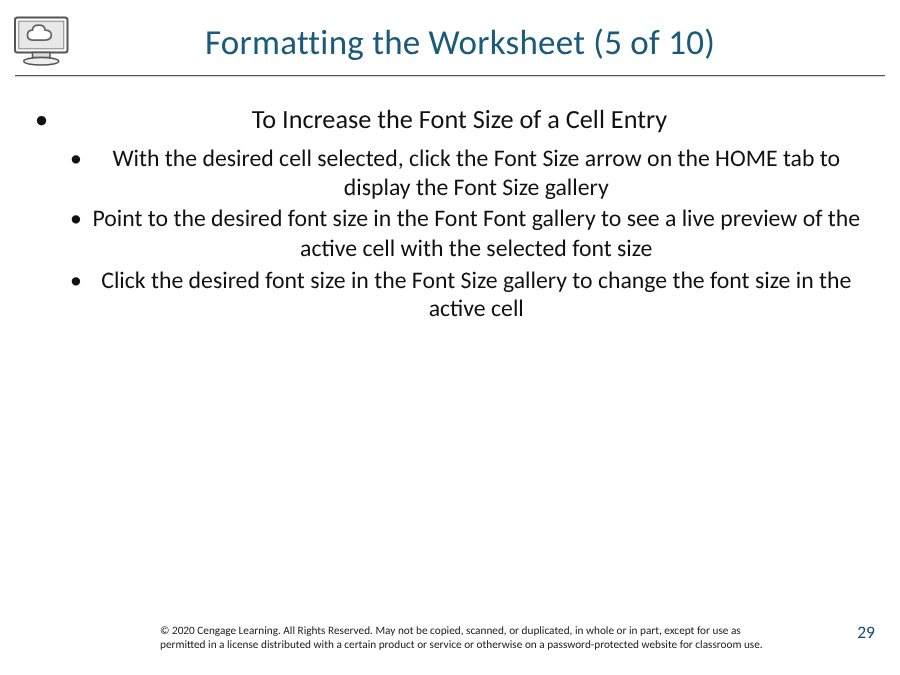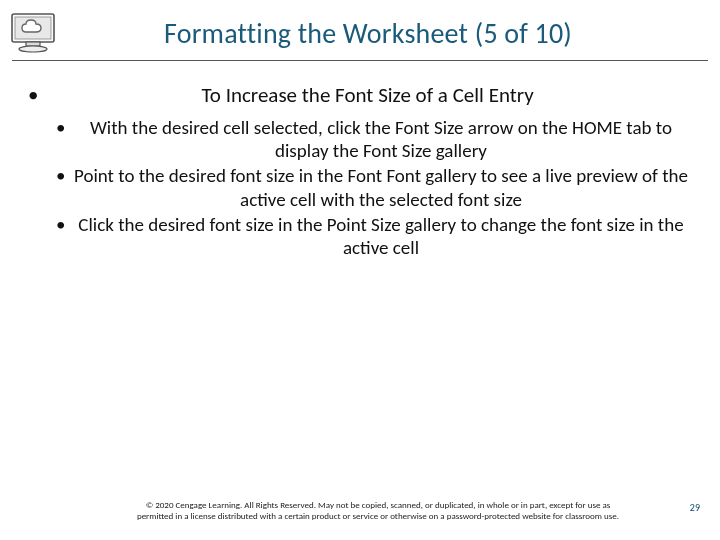--- a/index.html
+++ b/index.html
@@ -22,22 +22,22 @@
   .dot { font-weight: 400; }
   .txt { flex: 1 1 auto; text-align: center; }
 
   
   .footer { position: absolute; bottom: 12px; left: 0; width: 720px; height: 50px; }
   .footer-logo { position: absolute; left: 22px; bottom: 6px; width: 88px; height: 34px; display: flex; align-items: center; }
   .footer-logo svg { flex: 0 0 auto; }
   .footer-logo-text { margin-left: 4px; line-height: 0.9; }
   .footer-logo-text .l1 { font-size: 9px; letter-spacing: 0.5px; color: #333; font-weight: 400; }
   .footer-logo-text .l2 { font-size: 11px; color: #333; font-style: italic; }
-  .footer-copy { position: absolute; left: 128px; width: 500px; bottom: 6px; font-size: 9px; color: #222; text-align: center; line-height: 1.2; }
-  .page-num { position: absolute; right: 20px; bottom: 14px; font-size: 10px; color: #0c4a6e; }
+  .footer-copy { position: absolute; left: 128px; width: 500px; bottom: 6px; font-size: 9px; color: #222; line-height: 1.2; }
+  .page-num { position: absolute; right: 20px; bottom: 14px; font-size: 14px; color: #0c4a6e; }
 
   
   .monitor-icon svg { display: block; }
 </style>
 </head>
 <body>
 
 <div class="slide">
 
   <div class="title-row">
@@ -63,21 +63,21 @@
       <div class="level2">
         <span class="dot">•&nbsp;</span>
         <span class="txt">With the desired cell selected, click the Font Size arrow on the HOME tab to display the Font Size gallery</span>
       </div>
       <div class="level2">
         <span class="dot">•&nbsp;</span>
         <span class="txt">Point to the desired font size in the Font Font gallery to see a live preview of the active cell with the selected font size</span>
       </div>
       <div class="level2">
         <span class="dot">•&nbsp;</span>
-        <span class="txt">Click the desired font size in the Point Size gallery to change the font size in the active cell</span>
+        <span class="txt">Click the desired font size in the Font Size gallery to change the font size in the active cell</span>
       </div>
     </div>
   </div>
 
   <div class="footer">
     <div class="footer-copy">© 2020 Cengage Learning. All Rights Reserved. May not be copied, scanned, or duplicated, in whole or in part, except for use as permitted in a license distributed with a certain product or service or otherwise on a password-protected website for classroom use.</div>
     <div class="page-num">29</div>
   </div>
 
 </div>

